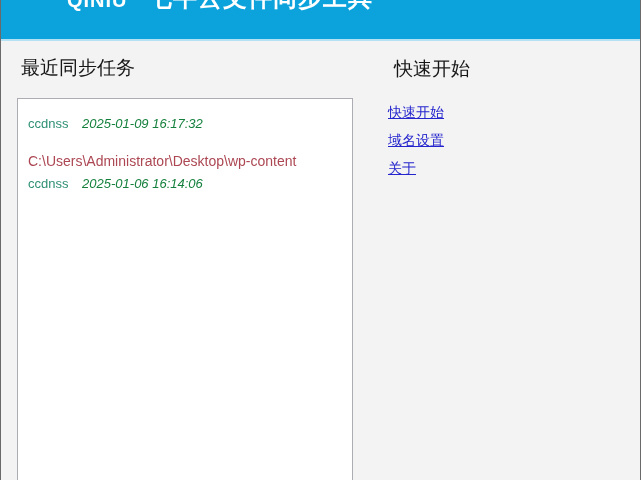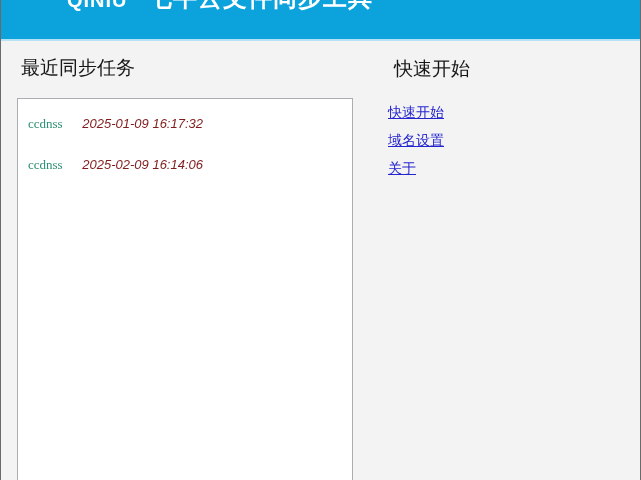--- a/index.html
+++ b/index.html
@@ -56,22 +56,22 @@
     overflow:hidden;
   }
   .task-item{ padding:12px 10px 0 10px; cursor:default; }
   .task-item + .task-item{ margin-top:8px; }
   .task-path{
     font-size:14px; line-height:19px;
     color:var(--path-text,#AC4753);
     white-space:nowrap;
   }
   .task-meta{ margin-top:4px; font-size:13px; line-height:17px; white-space:nowrap; }
-  .task-bucket{ color:var(--bucket-text,#2E8F74); margin-right:16px;font-family:Liberation Serif, serif; }
-  .task-time{ font-style:italic; color:#7f1d1d; }
+  .task-bucket{ color:var(--bucket-text,#2E8F74); margin-right:10px; }
+  .task-time{ font-style:italic; color:#15803d; }
   
   .quickstart{ position:absolute; left:387px; top:56px; }
   .quickstart .section-heading{ position:static; margin:0 0 22px 6px; }
   .quick-link{
     display:table;
     margin-bottom:11px;
     font-size:14px; line-height:17px;
     color:var(--link,#2525CE);
     text-decoration:underline;
     cursor:pointer; white-space:nowrap;
@@ -93,23 +93,24 @@
   <div class="task-panel">
 
     <div class="task-item">
       <div class="task-meta">
         <span class="task-bucket">ccdnss</span>
         <span class="task-time">2025-01-09 16:17:32</span>
       </div>
     </div>
 
     <div class="task-item">
+      <div class="task-path">C:\Users\Administrator\Desktop\wp-content</div>
       <div class="task-meta">
         <span class="task-bucket">ccdnss</span>
-        <span class="task-time">2025-02-09 16:14:06</span>
+        <span class="task-time">2025-01-06 16:14:06</span>
       </div>
     </div>
 
   </div>
 
   <div class="quickstart">
     <h2 class="section-heading">快速开始</h2>
     <a class="quick-link">快速开始</a>
     <a class="quick-link">域名设置</a>
     <a class="quick-link">关于</a>

